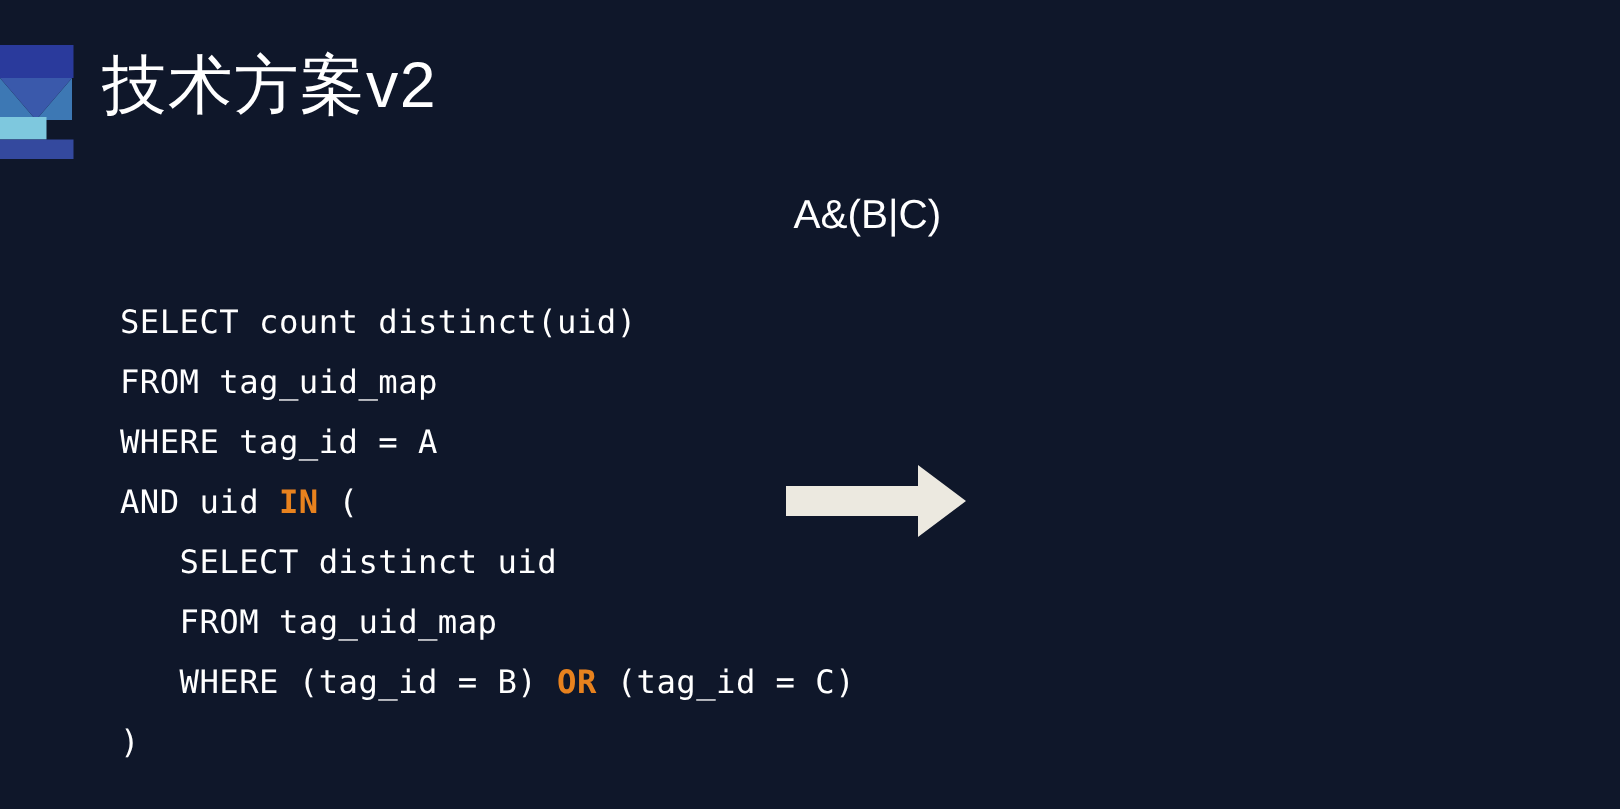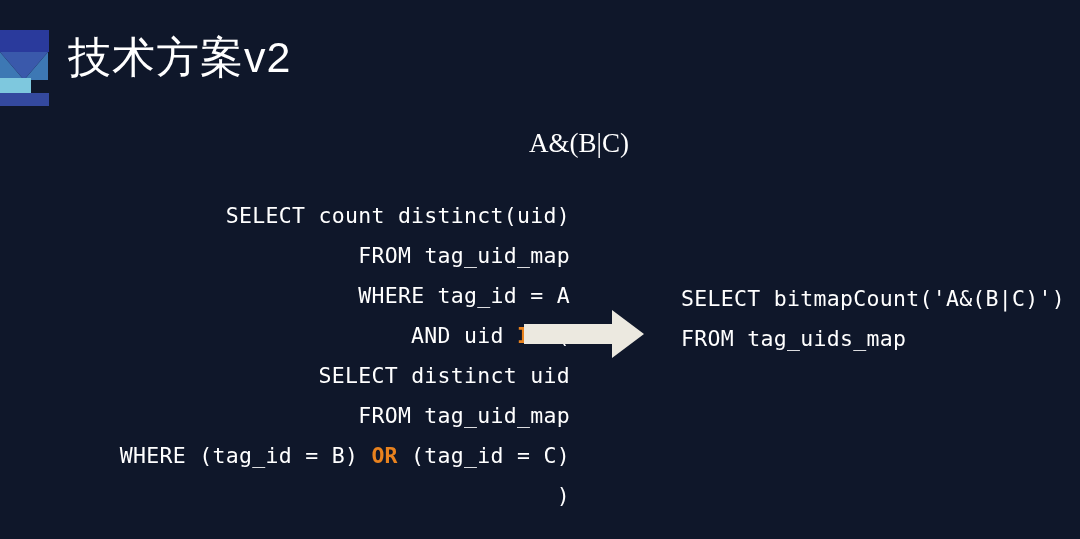--- a/index.html
+++ b/index.html
@@ -85,41 +85,40 @@
     letter-spacing: 1px;
     white-space: nowrap;
     font-weight: 400;
   }
 
   
   .expression {
     position: absolute;
     left: 529px;
     top: 128px;
-    font-family: Liberation Serif, serif;
+    font-family: Liberation Sans, sans-serif;
     font-size: 27px;
     color: #ffffff;
     white-space: pre;
     letter-spacing: 0px;
   }
 
   
   .code {
     position: absolute;
     font-family: "DejaVu Sans Mono", "Liberation Mono", monospace;
     font-size: 21.5px;
     line-height: 40px;
     color: #ffffff;
     white-space: pre;
     letter-spacing: 0.3px;
   }
   .code-left {
     left: 80px;
     top: 196px;
-    text-align: right;
   }
   .code-right {
     left: 681px;
     top: 279px;
   }
   .code .line {
     white-space: pre;
   }
   .kw-or {
     color: #e8821e;
@@ -153,15 +152,14 @@
   <div class="expression">A&amp;(B|C)</div>
 
   <div class="code code-left" id="code-left"><div class="line"><span>SELECT count distinct(uid)</span></div><div class="line"><span>FROM tag_uid_map</span></div><div class="line"><span>WHERE tag_id = A</span></div><div class="line"><span>AND uid </span><span class="kw-or">IN</span><span> (</span></div><div class="line"><span>   SELECT distinct uid</span></div><div class="line"><span>   FROM tag_uid_map</span></div><div class="line"><span>   WHERE (tag_id = B) </span><span class="kw-or">OR</span><span> (tag_id = C)</span></div><div class="line"><span>)</span></div></div>
 
   <div class="arrow">
     <svg viewBox="0 0 120 48" width="120" height="48" aria-hidden="true">
       <polygon points="0,14 88,14 88,0 120,24 88,48 88,34 0,34" fill="#ece9e0"></polygon>
     </svg>
   </div>
 
-  <div class="code code-right" id="code-right"><div class="line"><span>SELECT bitmapCount('A&amp;(B|C)')</span></div><div class="line"><span>FROM tag_uids_map</span></div></div>
 
 </div>
 
 </body></html>

